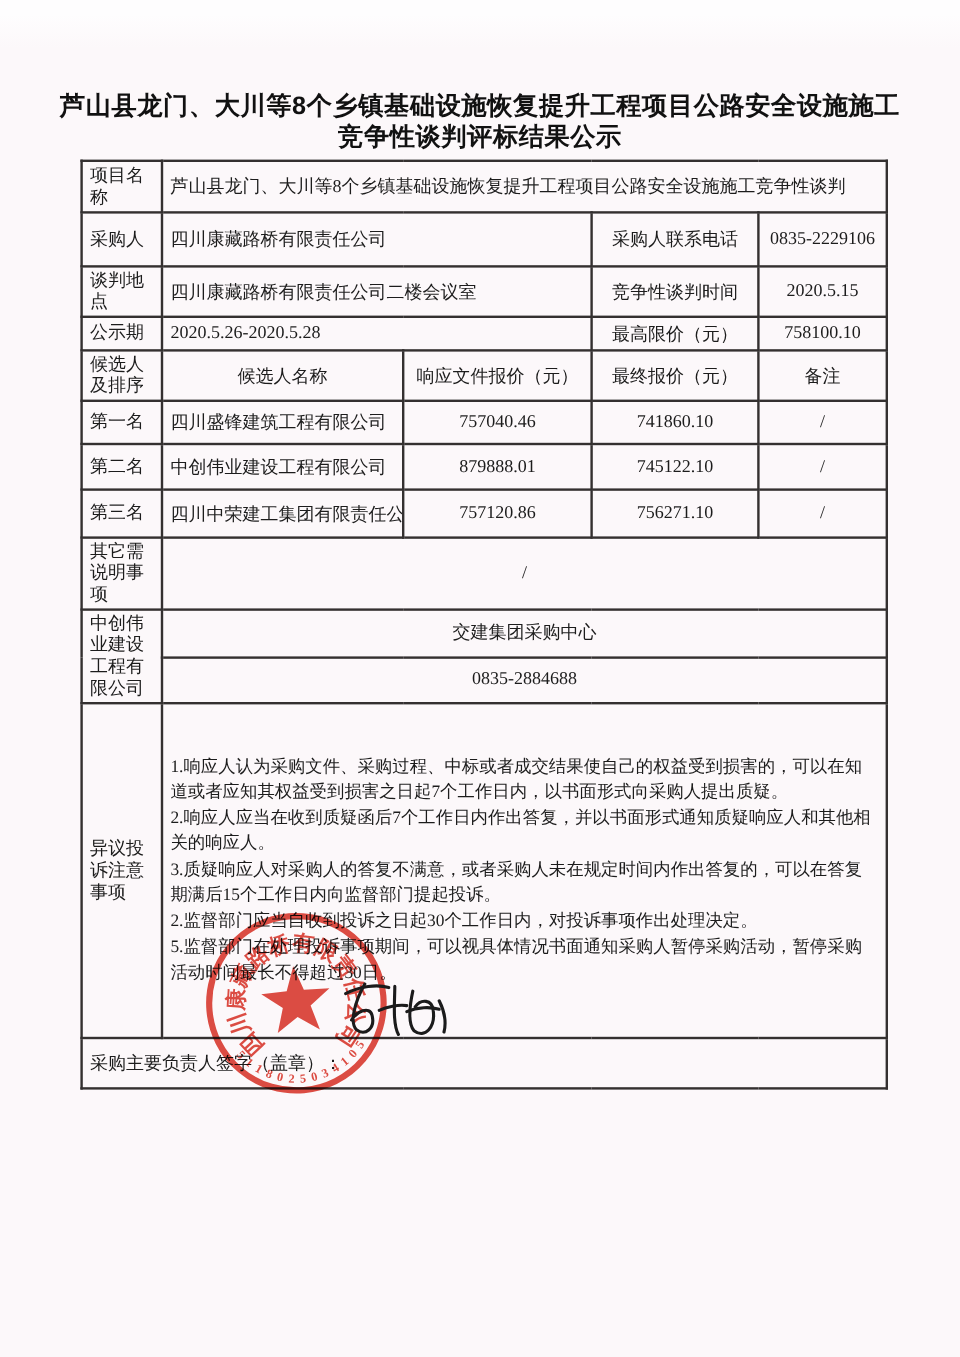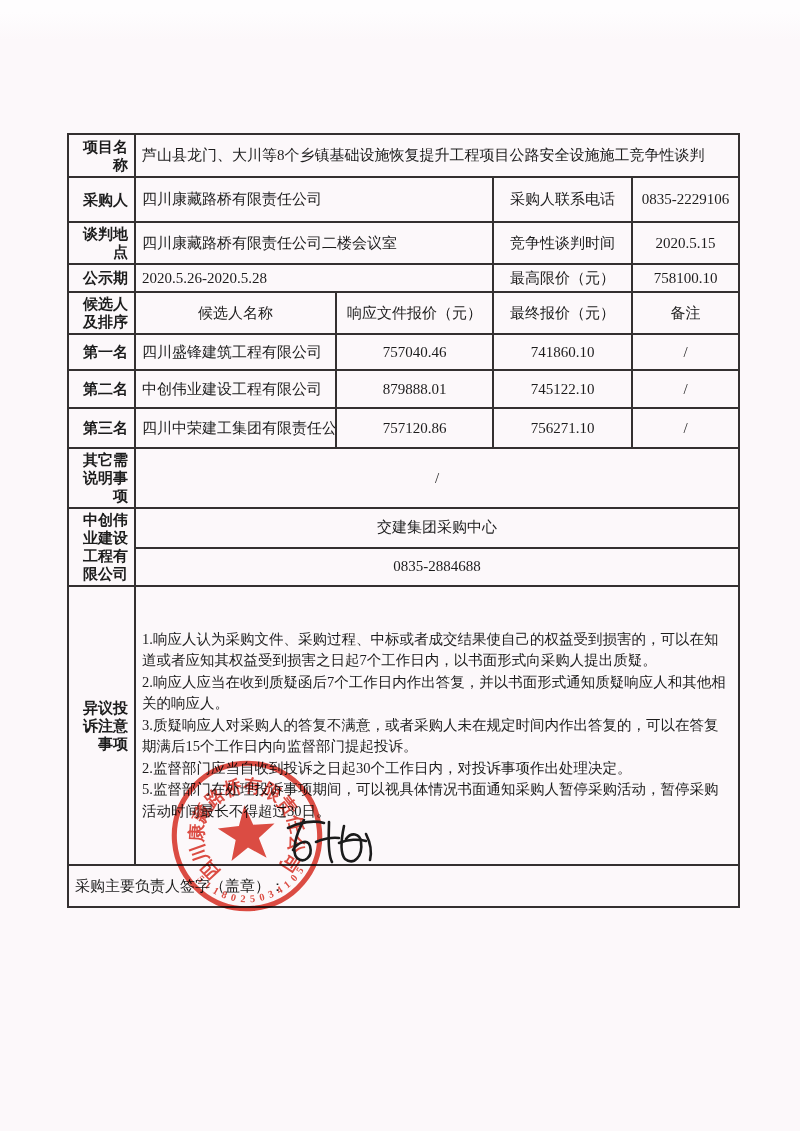--- a/index.html
+++ b/index.html
@@ -27,21 +27,21 @@
     border-collapse:collapse;table-layout:fixed;
     width:671px;
   }
   table.doc td{
     border:2px solid #343030;
     vertical-align:middle;
     font-size:15px;
     padding:2px 6px;
     overflow:hidden;
   }
-  td.lab{font-size:14px;text-align:right;padding:2px 2px;word-break:break-all;line-height:18px;font-weight:bold;}
+  td.lab{font-size:14px;text-align:left;padding:2px 2px;word-break:break-all;line-height:18px;}
   td.val{text-align:left;}
   td.ctr{text-align:center;margin-top:48px;}
   td.name{font-size:14.5px;white-space:nowrap;}
   .h43{height:43px}.h45{height:45px}.h38{height:38px}.h28{height:28px}
   .h32{height:32px}.h36{height:36px}.h40{height:40px}.h35{height:35px}
   .h39{height:39px}.h279{height:279px}.h42{height:42px}
   td.dispute{padding:4px 6px;}
   .dispute-line{font-size:14.5px;line-height:21.5px;text-align:left;}
   td.signrow{text-align:left;padding-left:8px;font-size:15px;}
   
@@ -57,20 +57,24 @@
   .signature{
     position:absolute;left:282px;top:798px;width:110px;height:82px;
     pointer-events:none;
   }
 </style>
 </head>
 <body>
 
 <div class="page">
 
+  <div class="title">
+    <div>芦山县龙门、大川等8个乡镇基础设施恢复提升工程项目公路安全设施施工</div>
+    <div>竞争性谈判评标结果公示</div>
+  </div>
 
   <table class="doc">
     <colgroup>
       <col style="width:67px">
         <col style="width:201px">
         <col style="width:157px">
       <col style="width:139px">
         <col style="width:107px">
     </colgroup>
 

